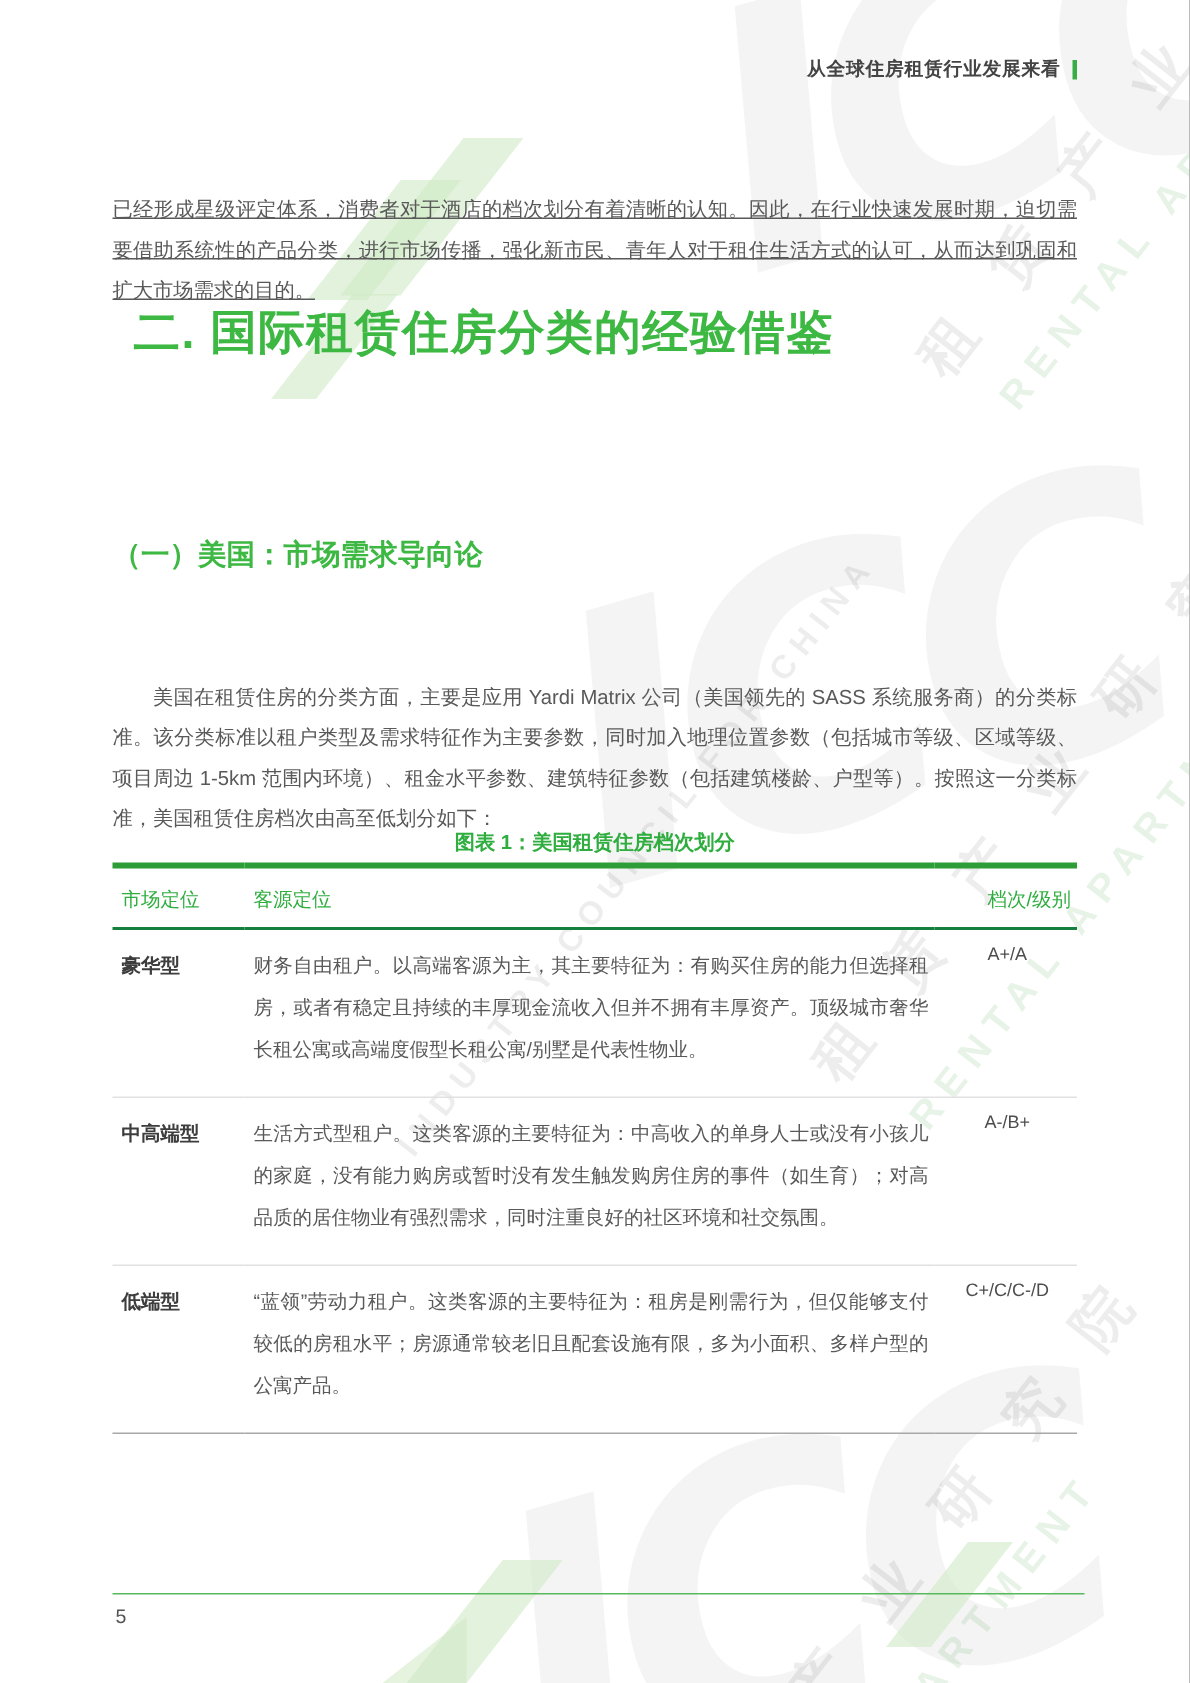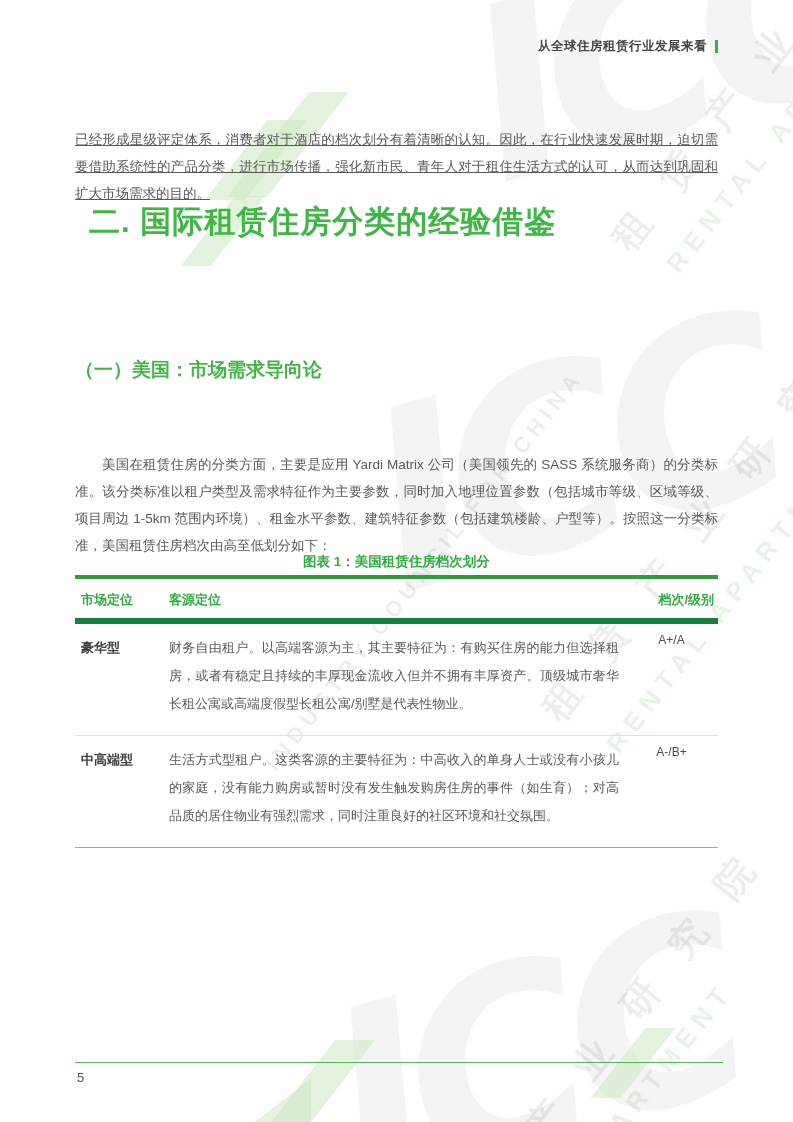--- a/index.html
+++ b/index.html
@@ -74,23 +74,23 @@
   table.grade{
     position:absolute;left:75px;top:575px;width:643px;
     border-collapse:collapse;table-layout:fixed;
     border-top:4px solid #2d9d38;
     border-bottom:1px solid #a8a8a8;
   }
   table.grade col.c1{width:88px;}
   table.grade col.c2{width:460px;}
   table.grade col.c3{width:95px;}
   table.grade th{
-    font-size:13px;font-weight:bold;color:#2fae3f;
+    font-size:13px;font-weight:normal;color:#2fae3f;
     text-align:left;padding:12px 4px 9px 6px;
-    border-bottom:6px solid #15803d;
+    border-bottom:2px solid #15803d;
   }
   table.grade th.grade-col{text-align:right;padding-left:0;}
   table.grade td{
     vertical-align:top;
     font-size:13px;color:#595959;
     line-height:28px;
     padding:10px 4px 17px 6px;
     border-bottom:1px solid #e1e1e1;
   }
   table.grade tr:last-child td{border-bottom:none;}
@@ -167,20 +167,25 @@
         <tr>
           <td class="market">豪华型</td>
           <td class="profile">财务自由租户。以高端客源为主，其主要特征为：有购买住房的能力但选择租房，或者有稳定且持续的丰厚现金流收入但并不拥有丰厚资产。顶级城市奢华长租公寓或高端度假型长租公寓/别墅是代表性物业。</td>
           <td class="grade">A+/A</td>
         </tr>
         <tr>
           <td class="market">中高端型</td>
           <td class="profile">生活方式型租户。这类客源的主要特征为：中高收入的单身人士或没有小孩儿的家庭，没有能力购房或暂时没有发生触发购房住房的事件（如生育）；对高品质的居住物业有强烈需求，同时注重良好的社区环境和社交氛围。</td>
           <td class="grade">A-/B+</td>
         </tr>
+        <tr>
+          <td class="market">低端型</td>
+          <td class="profile">“蓝领”劳动力租户。这类客源的主要特征为：租房是刚需行为，但仅能够支付较低的房租水平；房源通常较老旧且配套设施有限，多为小面积、多样户型的公寓产品。</td>
+          <td class="grade">C+/C/C-/D</td>
+        </tr>
       </tbody>
     </table>
 
     <div class="footer-line"></div>
     <div class="page-num">5</div>
 
   </div>
 </div>
 
 </body></html>

